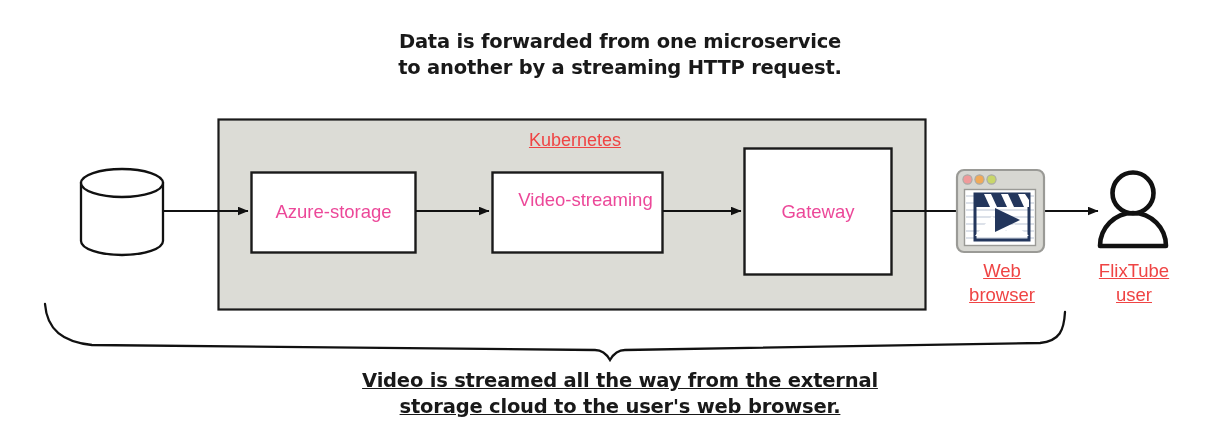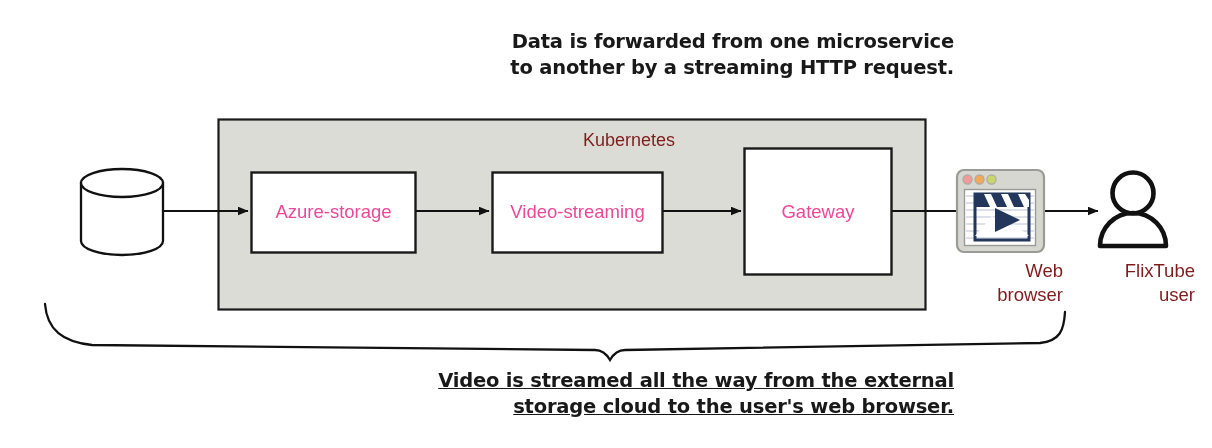--- a/index.html
+++ b/index.html
@@ -23,45 +23,46 @@
     left: 0;
     top: 0;
     width: 1212px;
     height: 448px;
   }
   .cap {
     position: absolute;
     font-family: "DejaVu Sans", sans-serif;
     font-weight: bold;
     color: #191919;
-    text-align: right;
+    text-align: center;
     line-height: 1.32;
     font-size: 19.5px;
     letter-spacing: -0.2px;
     white-space: pre-line;
   }
   #caption-top {
     left: 286px;
     top: 29px;
     width: 668px;
   }
   #caption-bottom {
     left: 286px;
     top: 368px;
     width: 668px;
     text-decoration: underline;
   }
   .lbl {
     position: absolute;
     font-family: "Liberation Sans", sans-serif;
-    color: #7f1d1d;
-    text-align: right;
+    color: #ef4444;
+    text-align: center;
     line-height: 1.28;
     font-size: 18.5px;
     white-space: pre-line;
+    text-decoration: underline;
   }
   #label-k8s {
     left: 475px;
     top: 129px;
     width: 200px;
     font-size: 18px;
   }
   #label-external {
     left: 32px;
     top: 261px;
@@ -79,21 +80,21 @@
   }
   .boxlabel {
     position: absolute;
     font-family: "Liberation Sans", sans-serif;
     color: #ec4899;
     font-size: 18.5px;
     text-align: center;
     line-height: 1;
   }
   #label-azure   { left: 251px; top: 203px; width: 165px; }
-  #label-video   { left: 492px; top: 203px; width: 171px; }
+  #label-video   { left: 492px; top: 191px; width: 171px; padding-left: 8px; }
   #label-gateway { left: 744px; top: 203px; width: 148px; }
 </style>
 </head>
 <body>
 
 <div id="stage">
 
   <svg id="vector" viewBox="0 0 1212 448">
     <defs>
       <marker id="ah" markerWidth="11" markerHeight="9" refX="10.5" refY="4.5" orient="auto" markerUnits="userSpaceOnUse">

